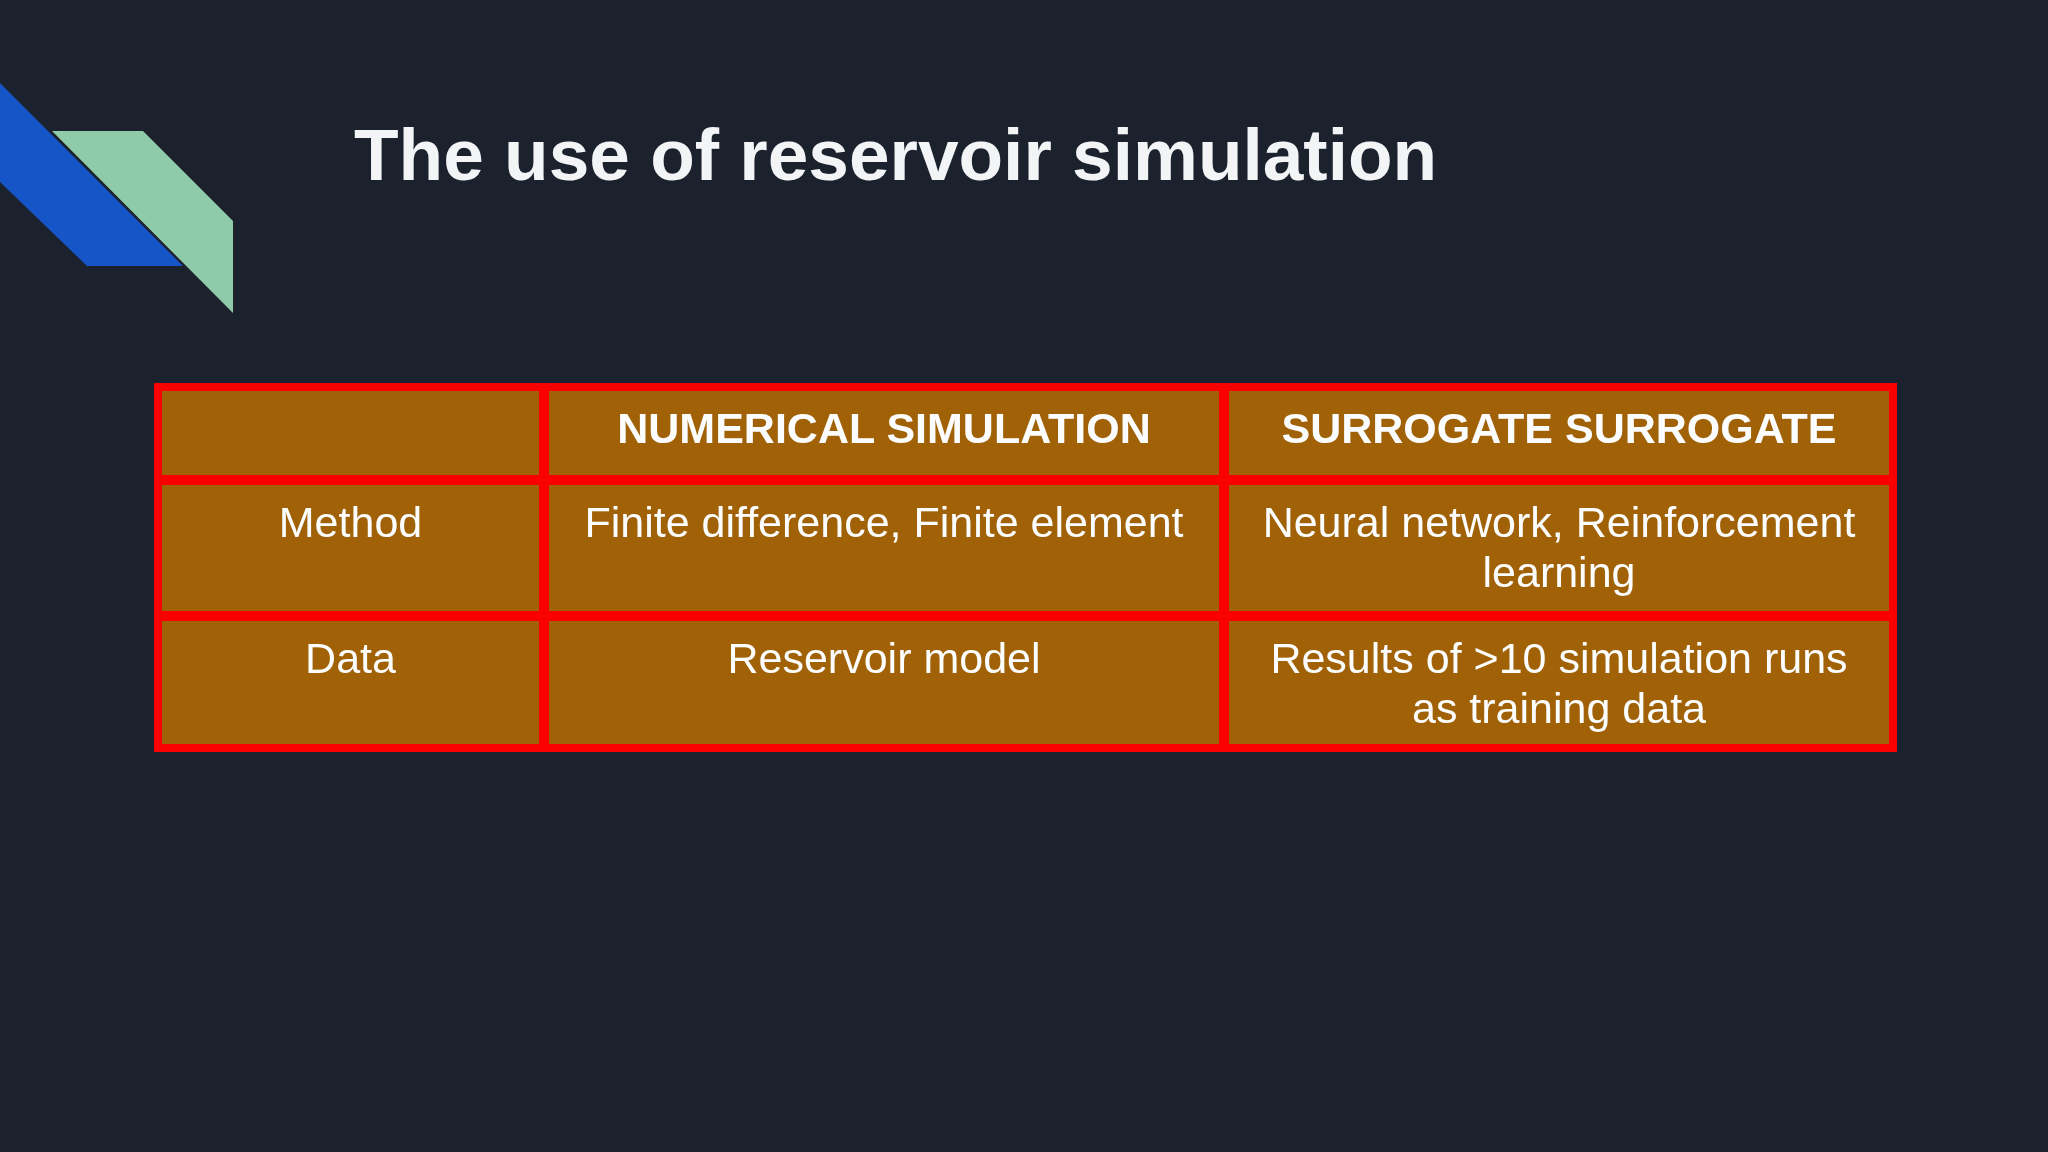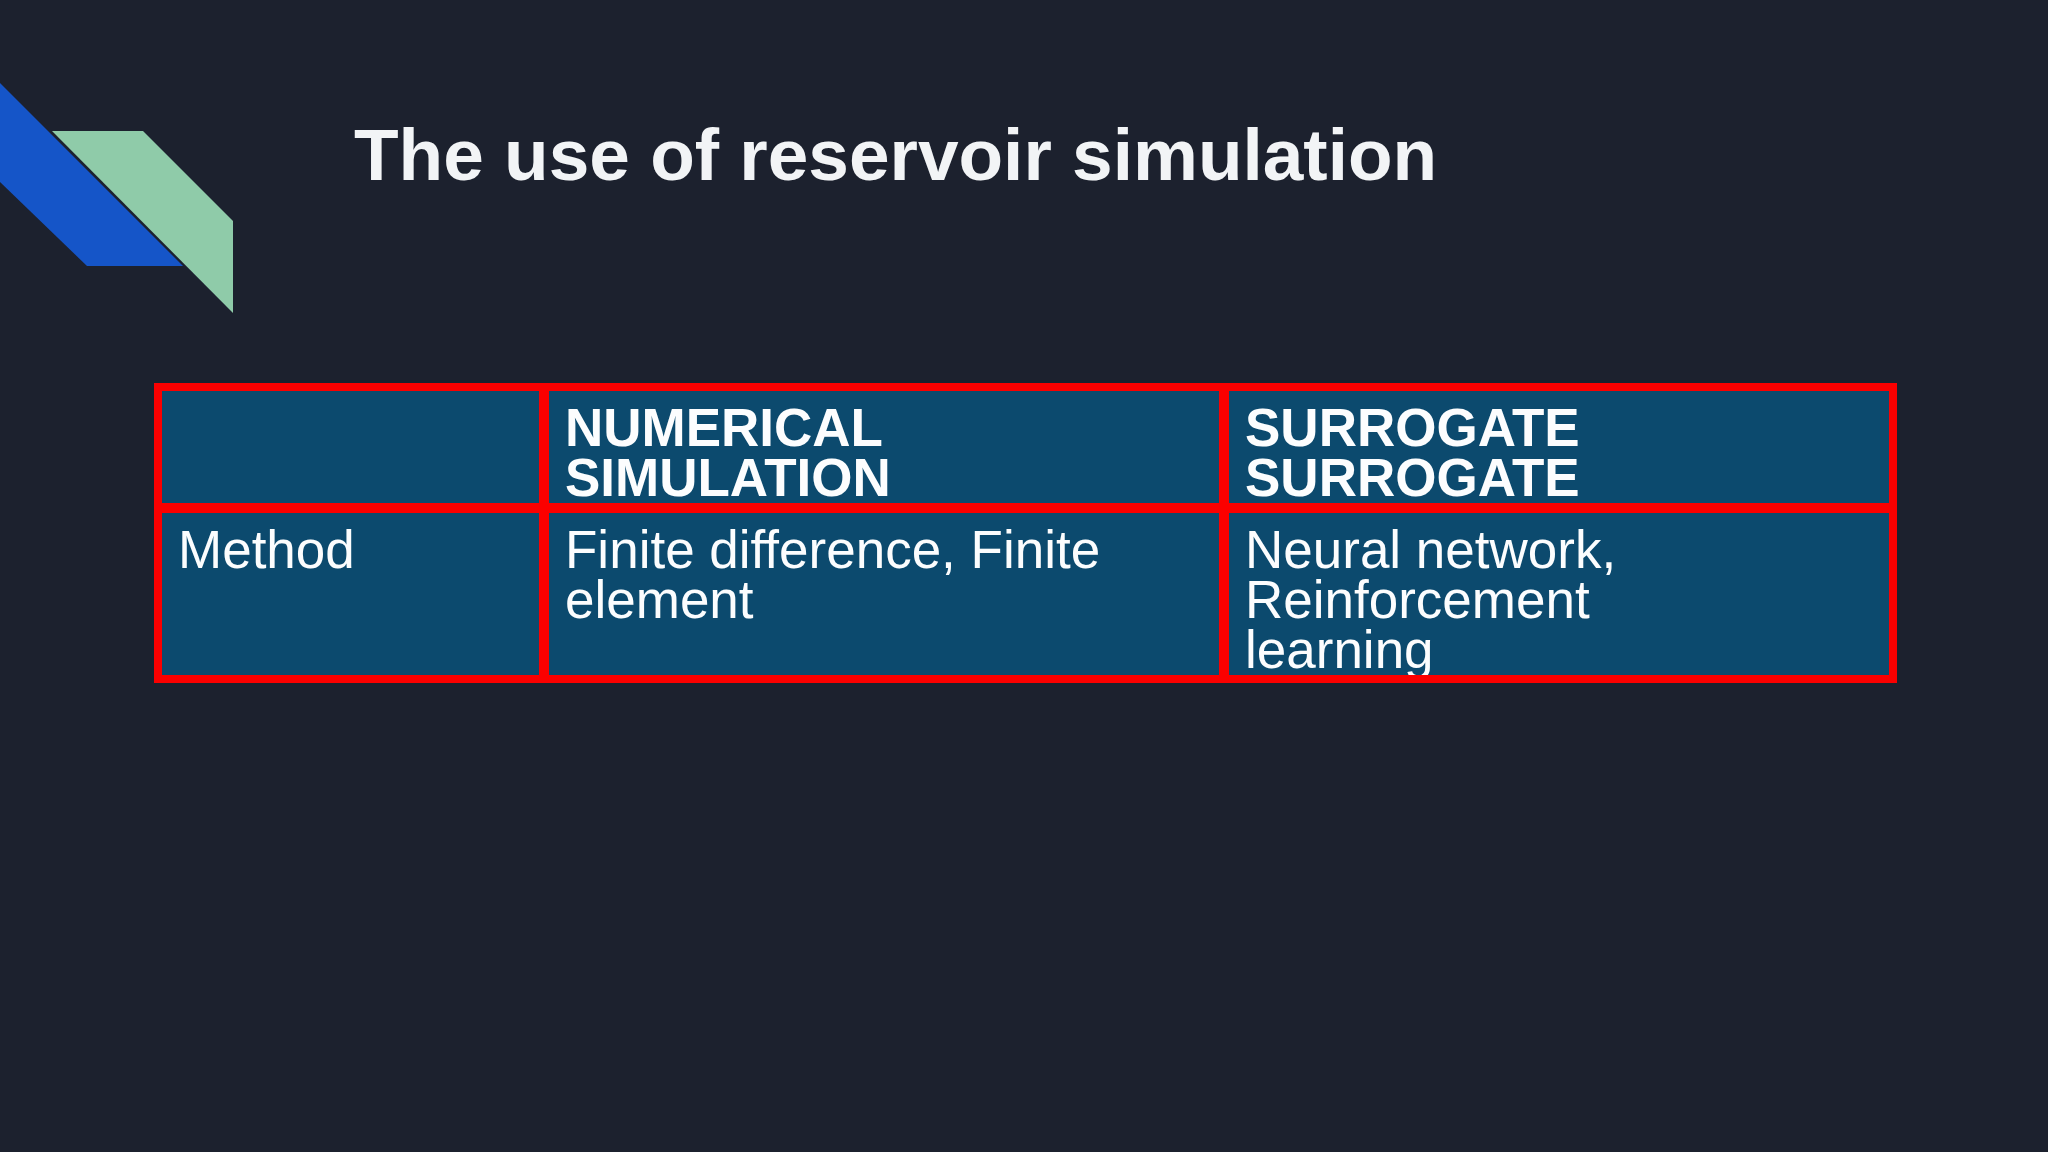--- a/index.html
+++ b/index.html
@@ -42,25 +42,25 @@
     top: 383px;
     width: 1737px;
     border-collapse: separate;
     border-spacing: 0;
     table-layout: fixed;
     border: 3px solid #fb0000;
   }
   table.comparison td,
   table.comparison th {
     border: 5px solid #fb0000;
-    background: #0c4a6e;
+    background: #a16207;
     color: #fcfdfe;
-    font-size: 53px;
+    font-size: 43px;
     line-height: 50px;
-    text-align: left;
+    text-align: center;
     vertical-align: top;
     padding: 12px 16px 0 16px;
     white-space: pre-line;
     overflow: hidden;
   }
   table.comparison th {
     font-weight: 700;
   }
   col.c1 { width: 387px; }
   col.c2 { width: 680px; }
@@ -94,16 +94,22 @@
       <th></th>
       <th>NUMERICAL SIMULATION</th>
       <th>SURROGATE SURROGATE</th>
     </tr>
     <tr class="r-method">
       <td>Method</td>
       <td>Finite difference, Finite element</td>
       <td>Neural network, Reinforcement
 learning</td>
     </tr>
+    <tr class="r-data">
+      <td>Data</td>
+      <td>Reservoir model</td>
+      <td>Results of &gt;10 simulation runs
+as training data</td>
+    </tr>
   </tbody>
     </table>
 
 </div>
 
 </body></html>

